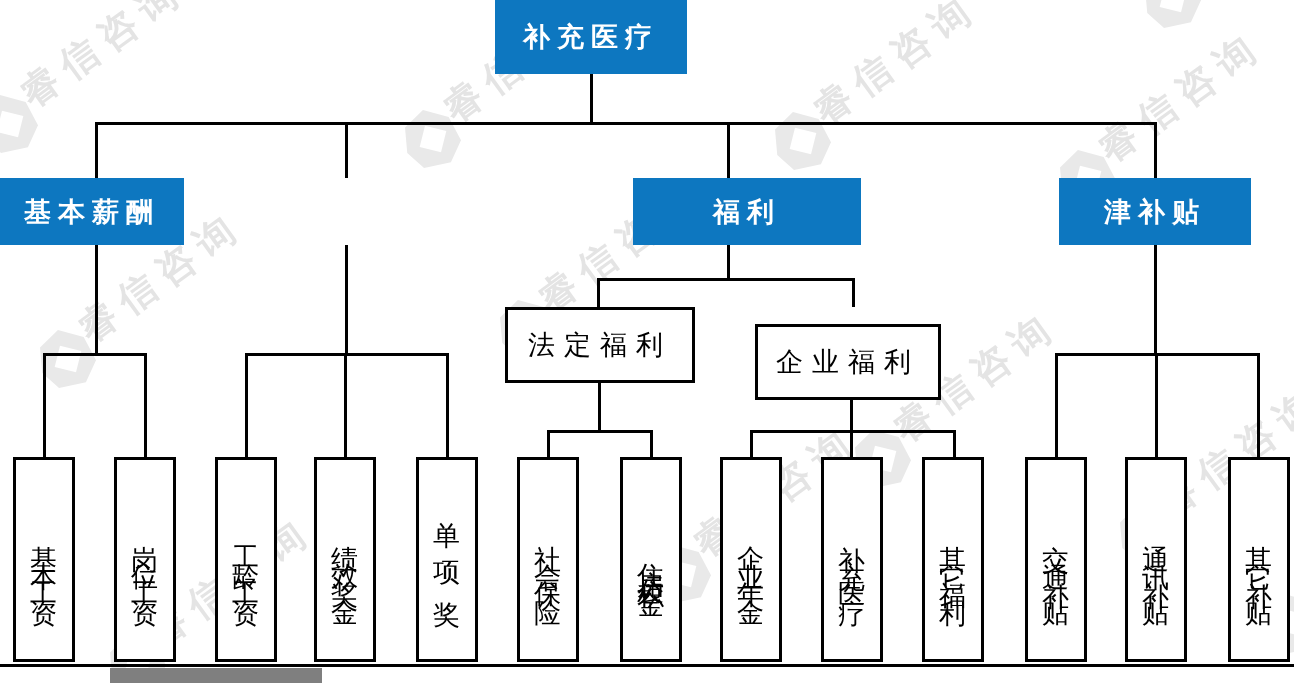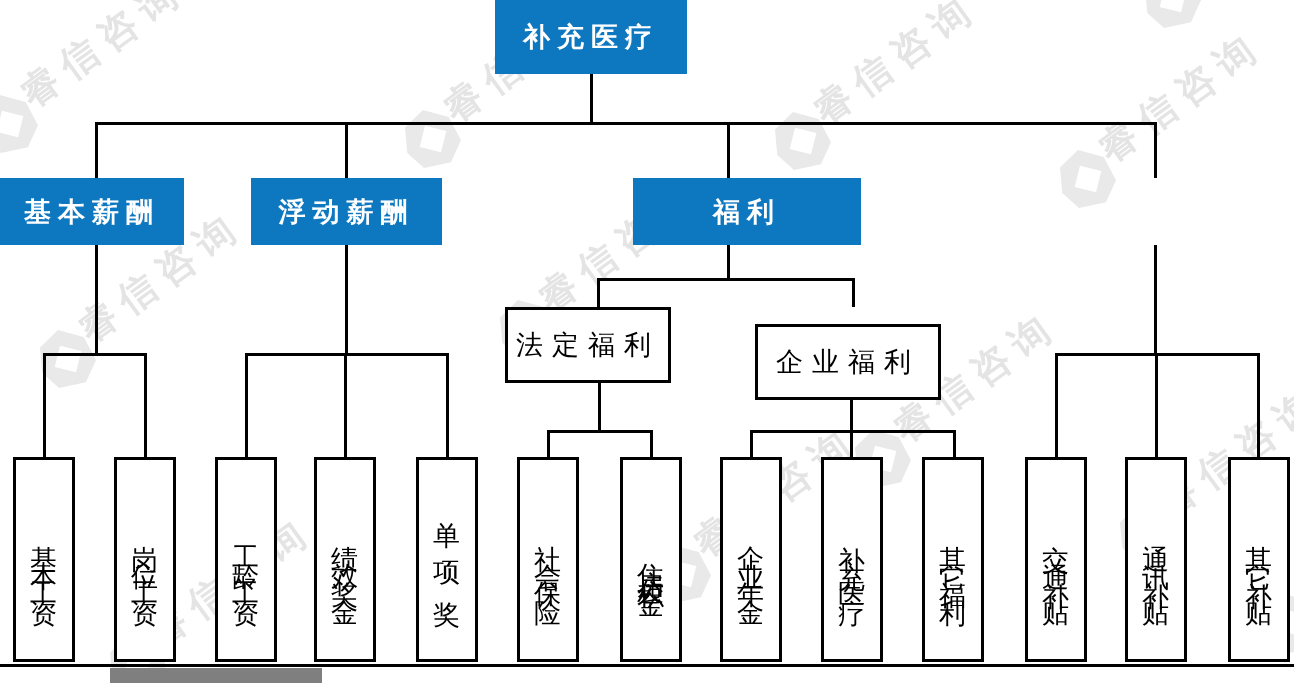--- a/index.html
+++ b/index.html
@@ -119,24 +119,24 @@
 
   <div class="ln" style="left:1154px;top:245px;width:3px;height:108px;"></div>
   <div class="ln" style="left:1055px;top:353px;width:205px;height:3px;"></div>
   <div class="ln" style="left:1055px;top:353px;width:3px;height:104px;"></div>
   <div class="ln" style="left:1155px;top:353px;width:3px;height:104px;"></div>
   <div class="ln" style="left:1257px;top:353px;width:3px;height:104px;"></div>
 
   <div class="node node-blue" style="left:495px;top:0;width:192px;height:74px;">补充医疗</div>
 
   <div class="node node-blue" style="left:0;top:178px;width:184px;height:67px;">基本薪酬</div>
-  <div class="node node-blue" style="left:251px;top:178px;width:191px;height:67px;">浮动薪酬</div>
   <div class="node node-blue" style="left:633px;top:178px;width:228px;height:67px;">福利</div>
+  <div class="node node-blue" style="left:1059px;top:178px;width:192px;height:67px;">津补贴</div>
 
-  <div class="node node-white" style="left:505px;top:307px;width:166px;height:76px;">法定福利</div>
+  <div class="node node-white" style="left:505px;top:307px;width:190px;height:76px;">法定福利</div>
   <div class="node node-white" style="left:755px;top:324px;width:186px;height:76px;">企业福利</div>
 
   <div class="leaf" style="left:13px;top:457px;width:62px;height:205px;">
     <span>基本工资</span>
     </div>
   <div class="leaf" style="left:114px;top:457px;width:62px;height:205px;">
     <span>岗位工资</span>
     </div>
   <div class="leaf" style="left:215px;top:457px;width:62px;height:205px;">
     <span>工龄工资</span>

